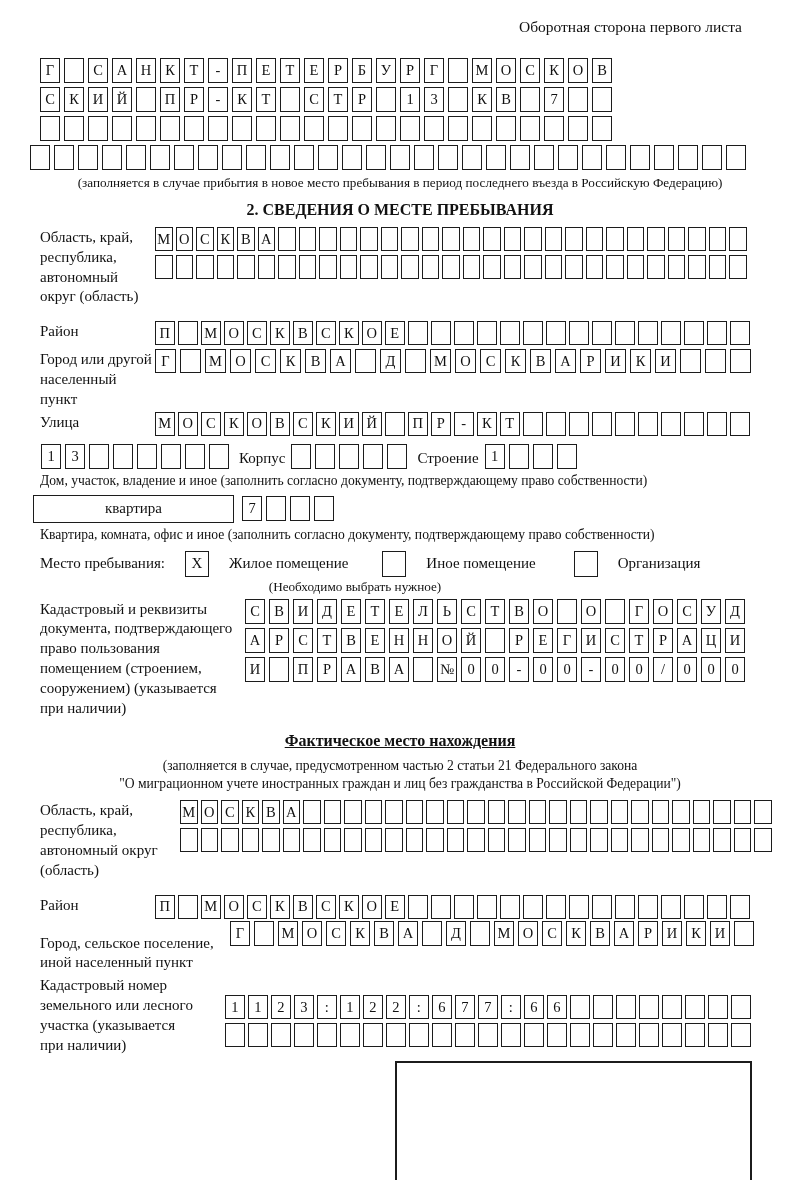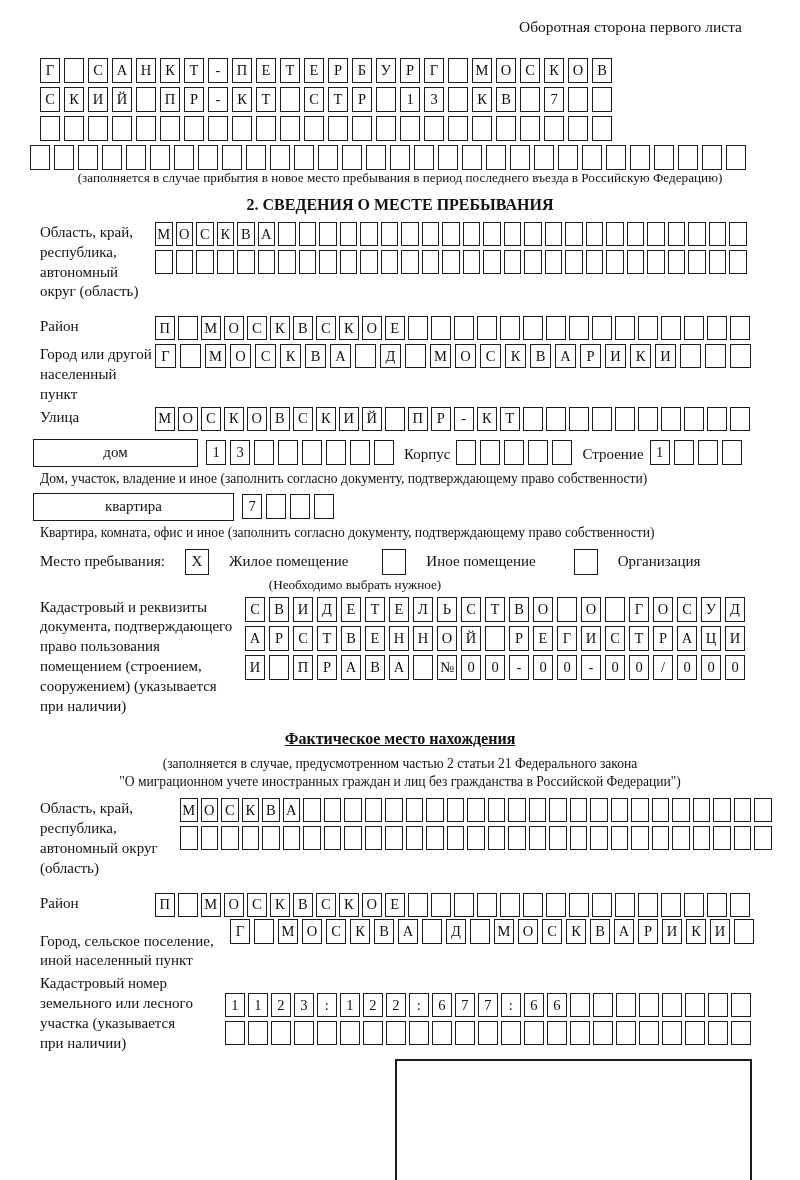--- a/index.html
+++ b/index.html
@@ -19,21 +19,21 @@
   }
   .p24 { gap:4px; }   .p24 .cell { width:20px; }
   .p21 { gap:3px; }   .p21 .cell { width:17.5px; height:24px; }
   .p23 { gap:3.5px; } .p23 .cell { width:19.5px; height:24px; }
   .p25 { gap:4px; }   .p25 .cell { width:21px; height:24px; }
 
   .frow { display:flex; align-items:flex-start; margin-left:40px; }
   .flabel { white-space:pre-line; line-height:1.32; font-size:15px; flex:none; padding-top:1px; }
   .rowstack { display:flex; flex-direction:column; gap:4px; }
 
-  .note-center { text-align:center; font-size:13.2px; }
+  .note-center { text-align:center; font-size:13.2px; margin-top:5px; }
   .note-left { margin:4px 0 6px 40px; font-size:13.6px; }
   .sec-title { text-align:center; font-weight:bold; font-size:16px; margin:10px 0 8px 0; }
 
   .widebox {
     border:1.6px solid #1c1c1c; height:28px; display:flex; align-items:center;
     justify-content:center; font-size:15px; flex:none; background:#fff;
   }
   .inline-lbl { font-size:15px; padding:4px 6px 0 10px; flex:none; }
 
   .chk {
@@ -331,21 +331,20 @@
       <span class="cell"></span>
       <span class="cell"></span>
       <span class="cell"></span>
       <span class="cell"></span>
       <span class="cell"></span>
       <span class="cell"></span>
     </div>
 </div>
 
 <div class="frow mt8" style="margin-left:33px; align-items:center;">
-  <div class="widebox" style="width:165px;">дом</div>
   <div class="cells p24" style="margin-left:8px;">
       <span class="cell">1</span>
       <span class="cell">3</span>
       <span class="cell"></span>
       <span class="cell"></span>
       <span class="cell"></span>
       <span class="cell"></span>
       <span class="cell"></span>
       <span class="cell"></span>
     </div>

